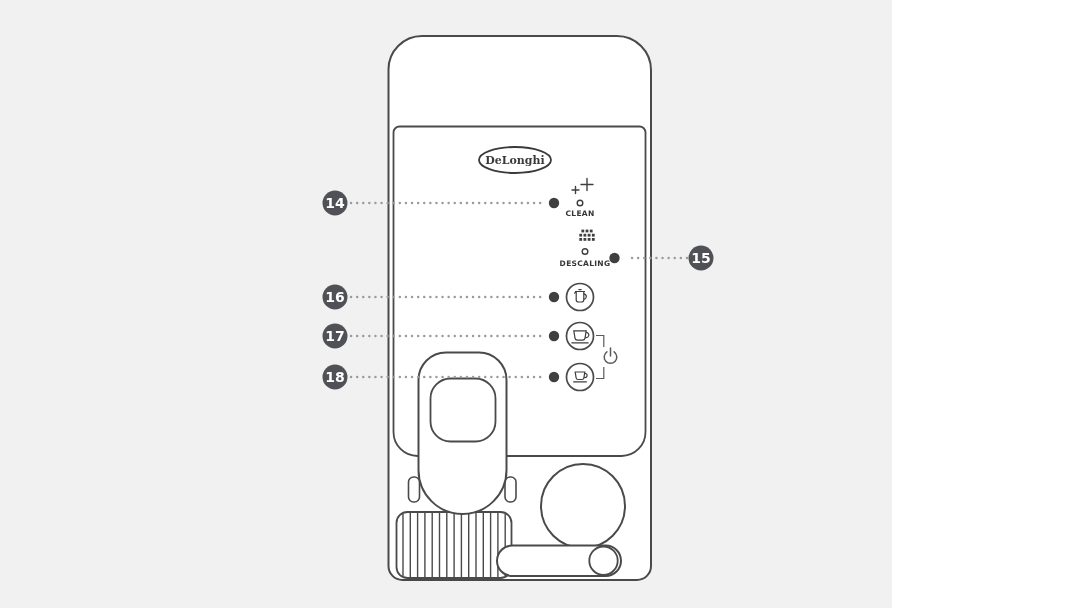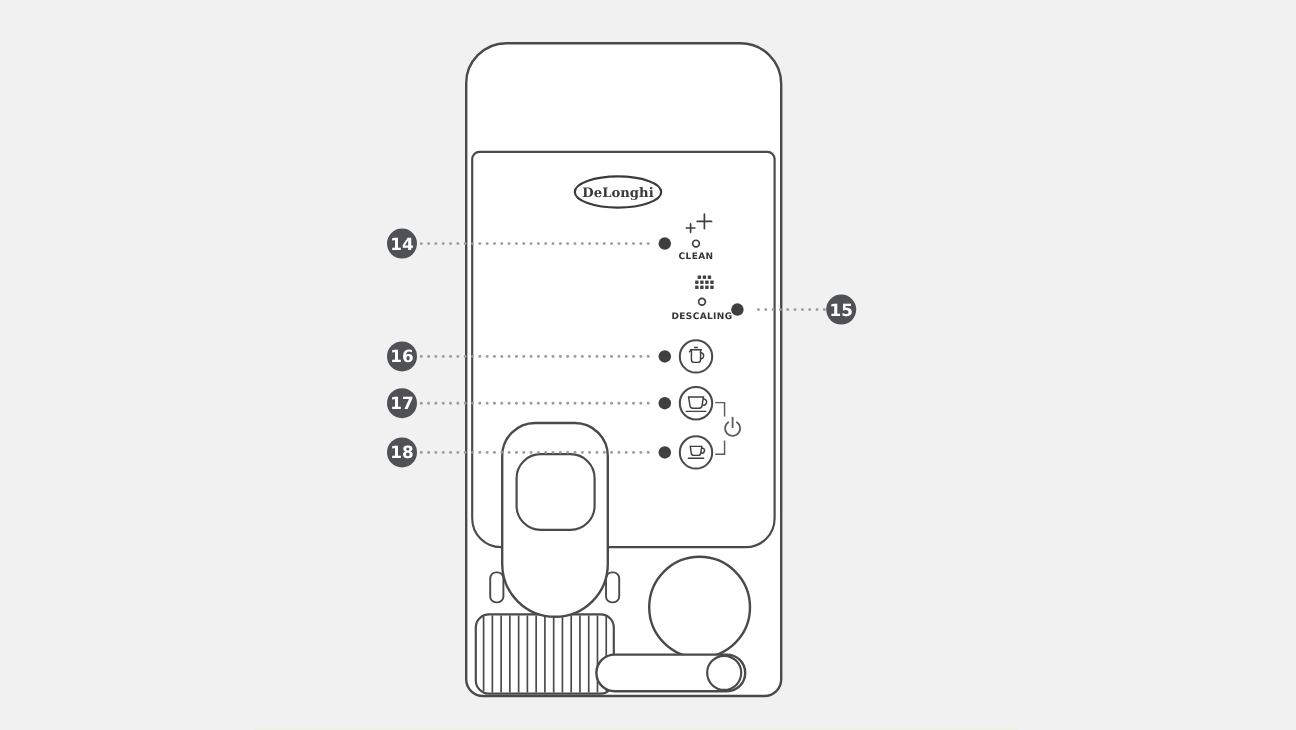--- a/index.html
+++ b/index.html
@@ -1,17 +1,17 @@
 <!DOCTYPE html>
 <html><head>
 <meta charset="utf-8">
 <style>
   html,body{margin:0;padding:0;}
   body{font-family:"DejaVu Sans","Liberation Sans",sans-serif;}
-  .stage{position:relative;width:1080px;height:608px;overflow:hidden;background:#bef264;}
+  .stage{position:relative;width:892px;height:608px;overflow:hidden;background:#3b82f6;}
   svg{display:block;}
   text{user-select:none;}
   .ind-label{font-family:"DejaVu Sans",sans-serif;font-size:7.5px;font-weight:bold;fill:#353535;letter-spacing:.3px;}
   .logo-text{font-family:"DejaVu Serif","Liberation Serif",serif;font-size:11px;font-weight:bold;fill:#3a3a3a;}
   .callout-num{font-family:"DejaVu Sans",sans-serif;font-size:14px;font-weight:bold;fill:#ffffff;}
 </style>
 </head>
 <body>
 
 <div class="stage">

